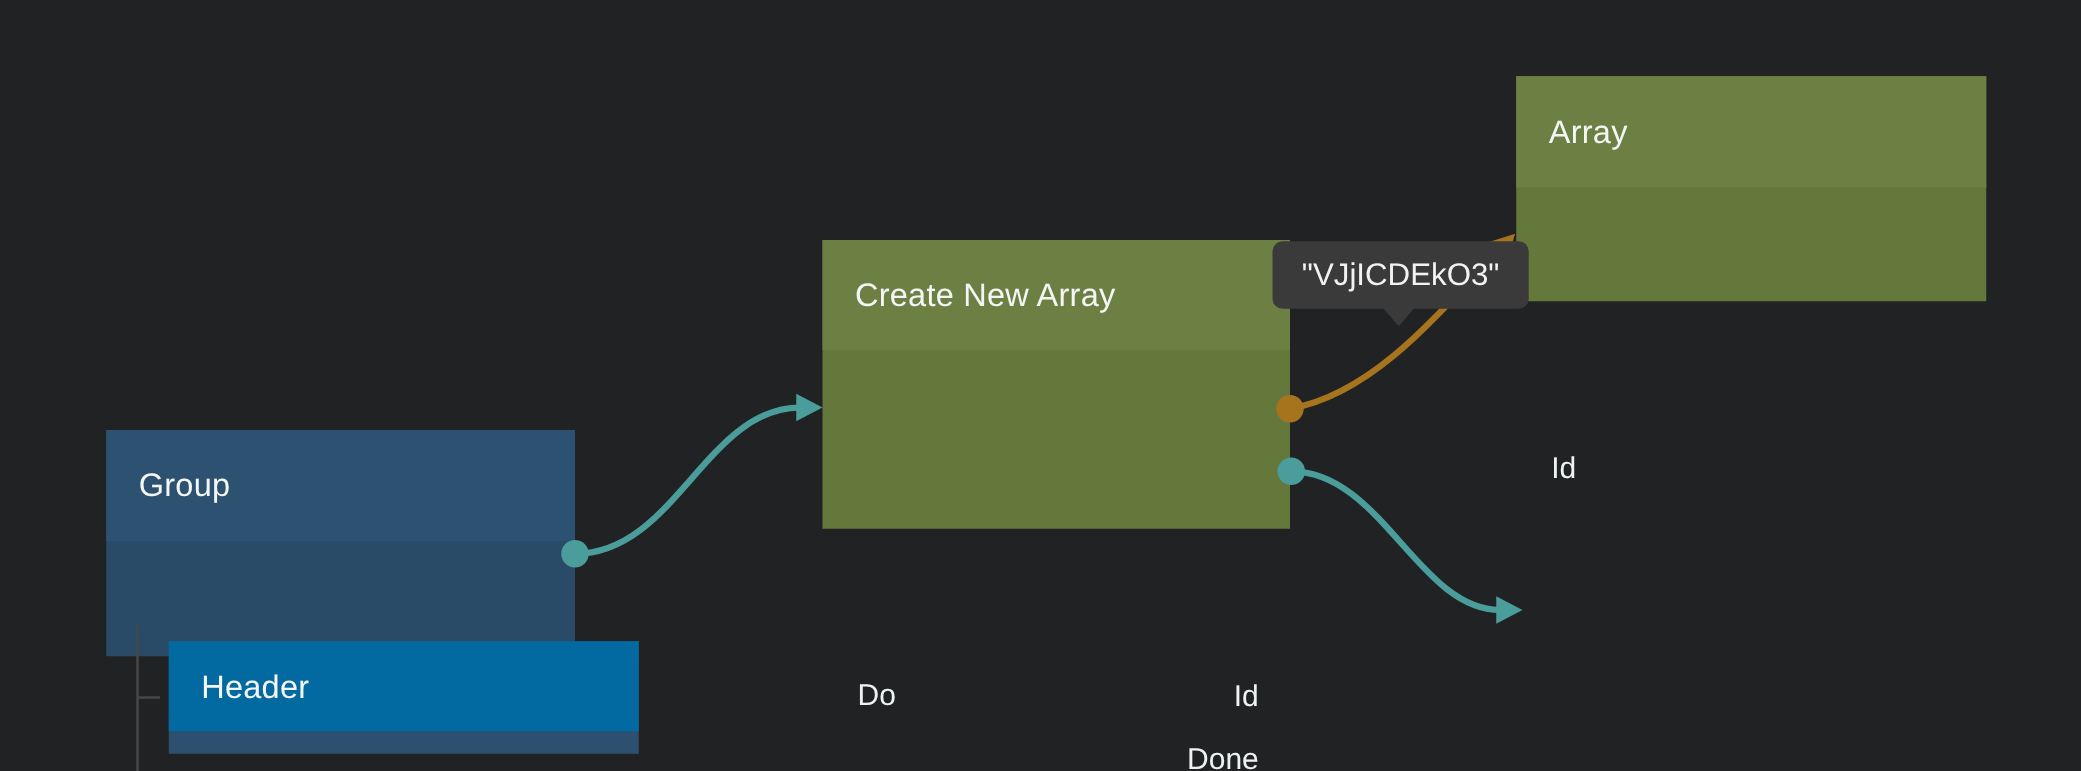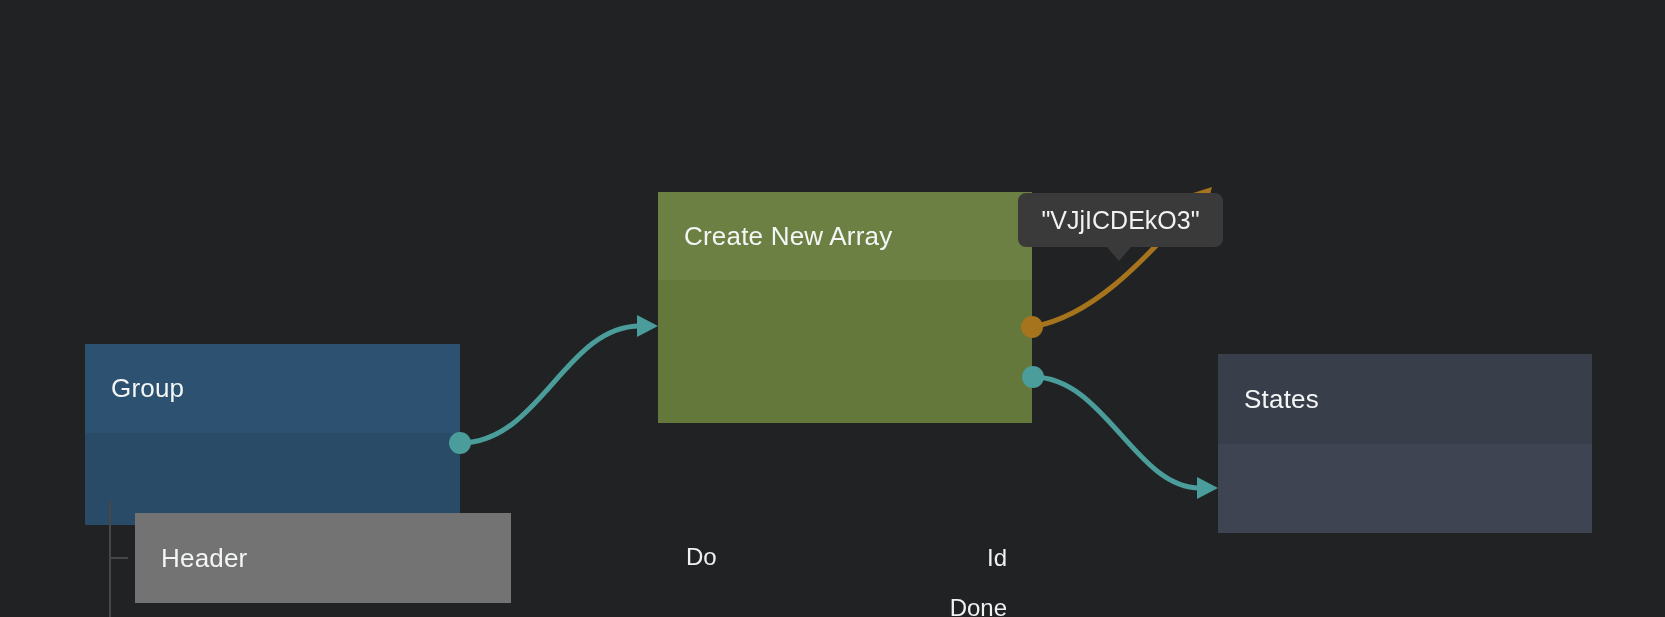--- a/index.html
+++ b/index.html
@@ -28,21 +28,21 @@
   }
   .port.in{left:28px;text-align:right;}
   .port.out{right:25px;text-align:right;}
 
   
   .n-group{left:85px;top:308px;width:375px;height:181px;background:#294b68;margin-top:36px;}
   .n-group .node-header{height:89px;background:#2d5170;}
 
   
   .n-headernode{left:135px;top:513px;width:376px;height:90px;background:#2d5070;}
-  .n-headernode .node-header{height:90px;background:#737373;}
+  .n-headernode .node-header{height:72px;background:#0369a1;}
 
   
   .n-create{left:658px;top:192px;width:374px;height:231px;background:#65783b;}
   .n-create .node-header{height:88px;background:#6d8044;}
 
   
   .n-array{left:1213px;top:61px;width:376px;height:180px;background:#65783b;}
   .n-array .node-header{height:89px;background:#6d8044;}
 
   
@@ -102,29 +102,31 @@
       </div>
       <div class="port out" style="top:120px">
         <span>Id</span>
       </div>
       <div class="port out" style="top:170px">
         <span>Done</span>
       </div>
     </div>
   </div>
 
-
-  <div class="node n-states">
+  <div class="node n-array">
     <div class="node-header">
-      <span class="node-title">States</span>
+      <span class="node-title">Array</span>
     </div>
     <div class="node-body">
-      
+      <div class="port in" style="top:119px">
+        <span>Id</span>
+      </div>
     </div>
   </div>
+
 
   <svg class="wires" width="1665" height="617">
 
     <g>
       <path d="M 460 443 C 540 443 565 326 640 326" fill="none" stroke="#4a9d9a" stroke-width="5"></path>
       <polygon points="658,326 637,315 637,337" fill="#4a9d9a"></polygon>
       <circle cx="460" cy="443" r="11" fill="#4a9d9a"></circle>
     </g>
 
     <g>

